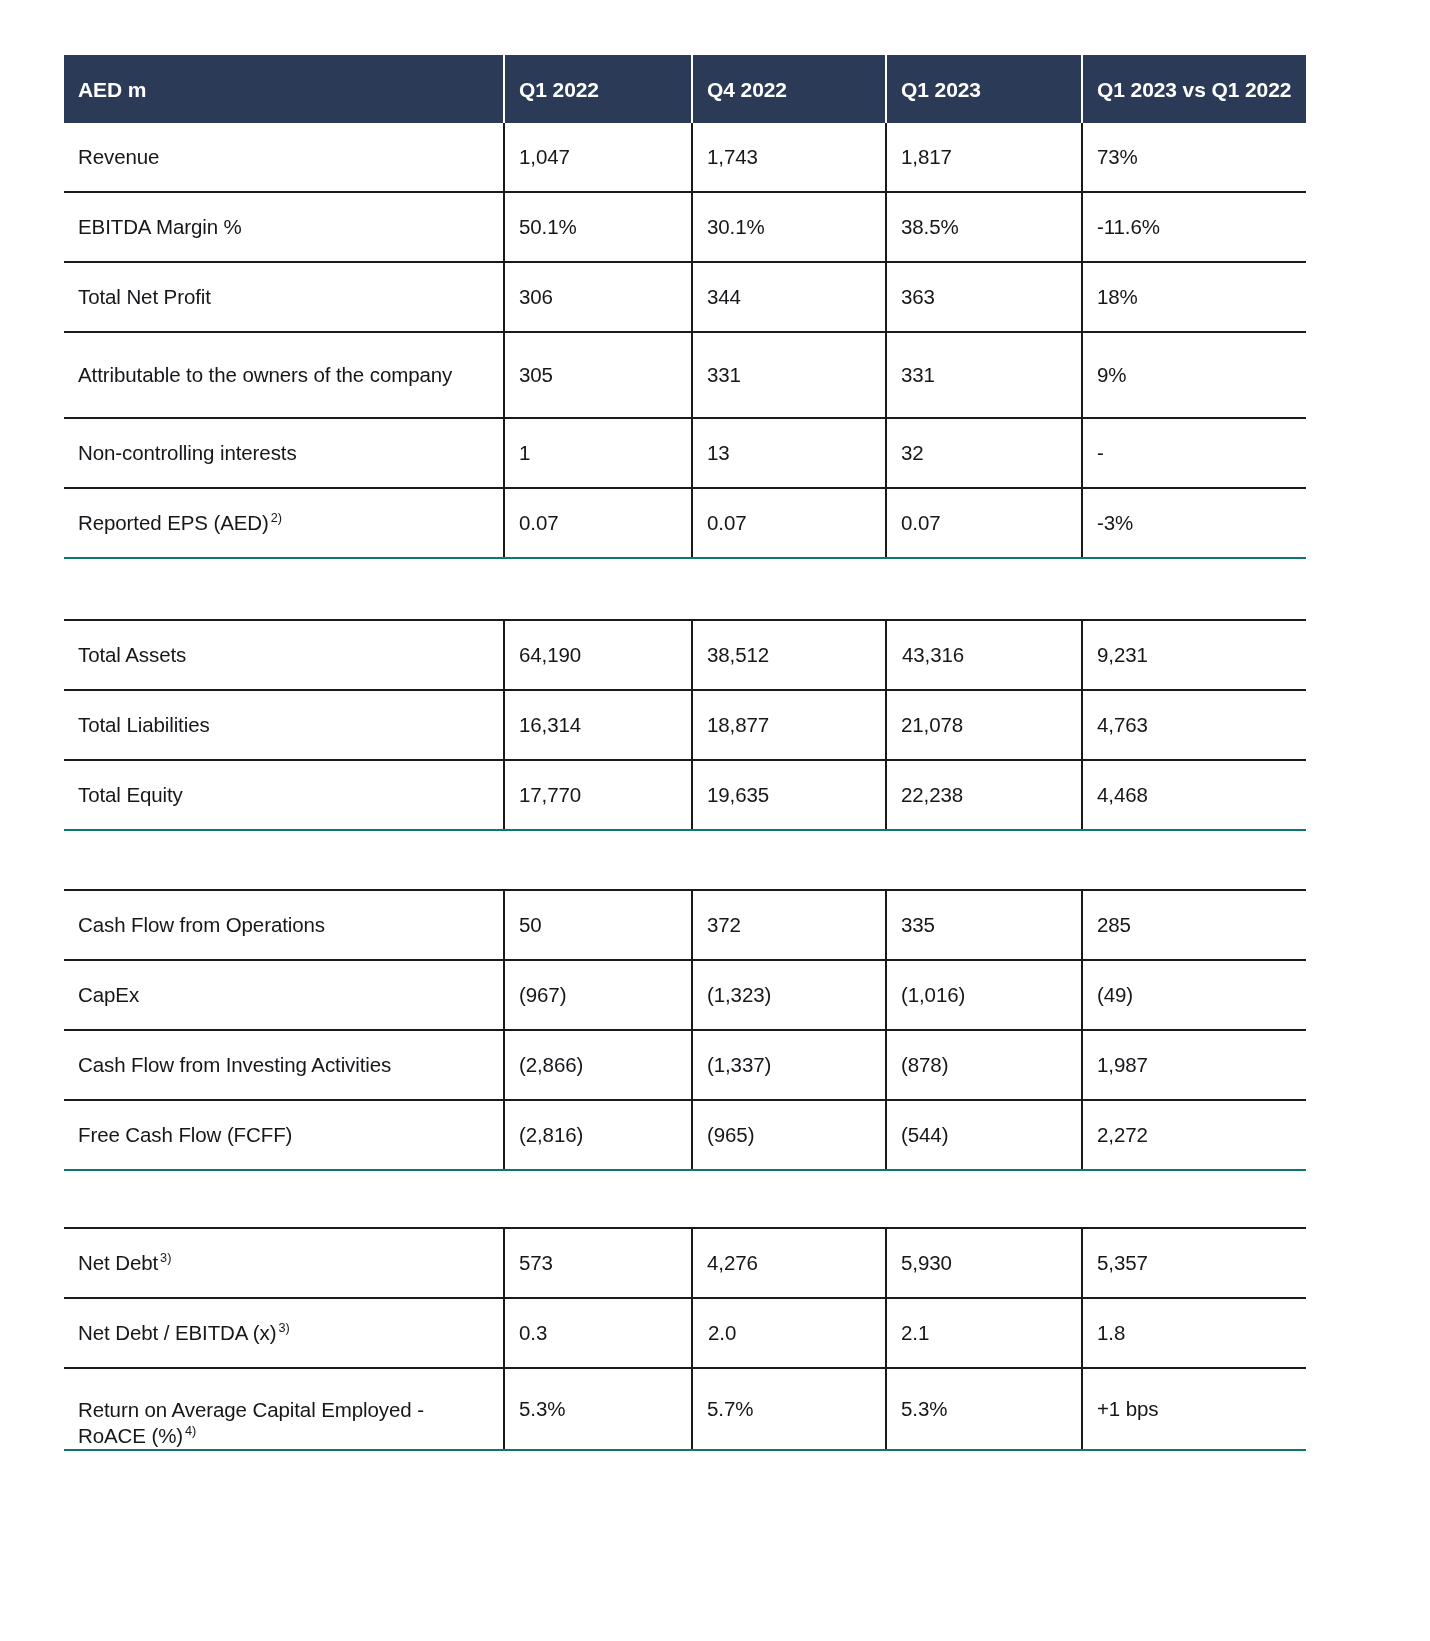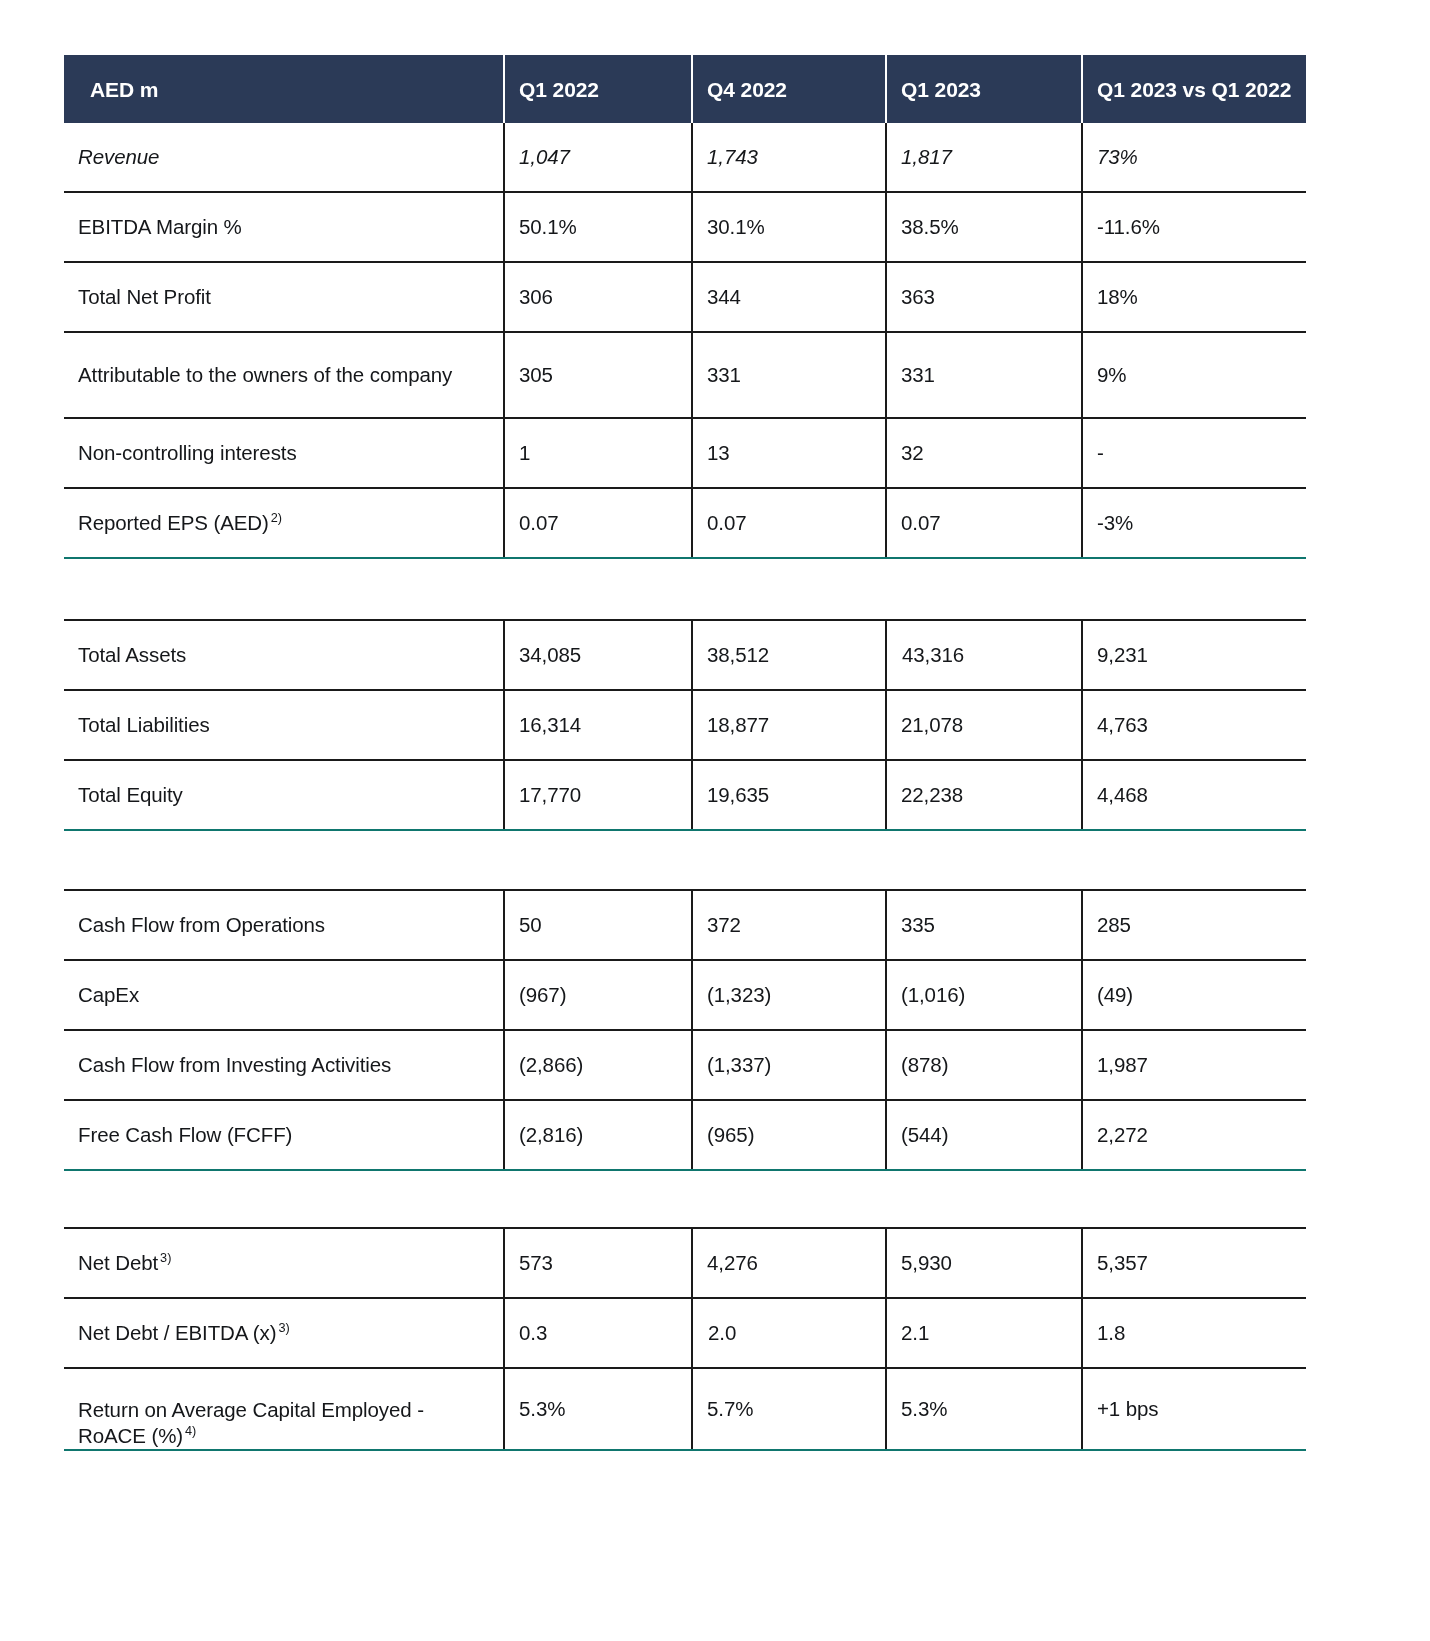--- a/index.html
+++ b/index.html
@@ -42,40 +42,40 @@
     color: #ffffff;
     font-size: 21px;
     font-weight: bold;
     text-align: left;
     vertical-align: top;
     padding: 22px 0 20px 14px;
     line-height: 1.22;
     letter-spacing: -0.1px;
     border: 0;
   }
-  .hdr th.lbl { padding-left: 26px; }
+  .hdr th.lbl { padding-left: 14px; }
   .hdr th + th { border-left: 2px solid #ffffff; }
 
   
   .tbl td {
     font-size: 20.5px;
     line-height: 1.24;
     vertical-align: middle;
     padding: 0 0 0 14px;
     height: 68px;
     border-top: 2px solid #1a1a1a;
     border-bottom: 0;
     letter-spacing: -0.1px;
     color: #15171a;
   }
   .tbl tr td + td { border-left: 2px solid #1a1a1a; }
   .tbl tr:last-child td { border-bottom: 2px solid #0f766e; }
 
   
-  .block-1 tbody tr:first-child td { border-top: 0; font-style: italic; }
+  .block-1 tbody tr:first-child td { border-top: 0; }
 
   .tall td { height: 84px; }
   .tallish td { height: 80px; }
 
   td.lbl { padding-right: 10px; }
   td.val { padding-left: 14px; }
   td.val.indent { padding-left: 15px; }
 
   sup {
     font-size: 0.62em;
@@ -165,21 +165,21 @@
     <colgroup>
       <col class="c-label">
         <col class="c-v1">
         <col class="c-v2">
         <col class="c-v3">
         <col class="c-v4">
     </colgroup>
     <tbody>
       <tr>
         <td class="lbl">Total Assets</td>
-        <td class="val">34,085</td>
+        <td class="val">64,190</td>
         <td class="val">38,512</td>
         <td class="val indent">43,316</td>
         <td class="val">9,231</td>
       </tr>
       <tr>
         <td class="lbl">Total Liabilities</td>
         <td class="val">16,314</td>
         <td class="val">18,877</td>
         <td class="val">21,078</td>
         <td class="val">4,763</td>

